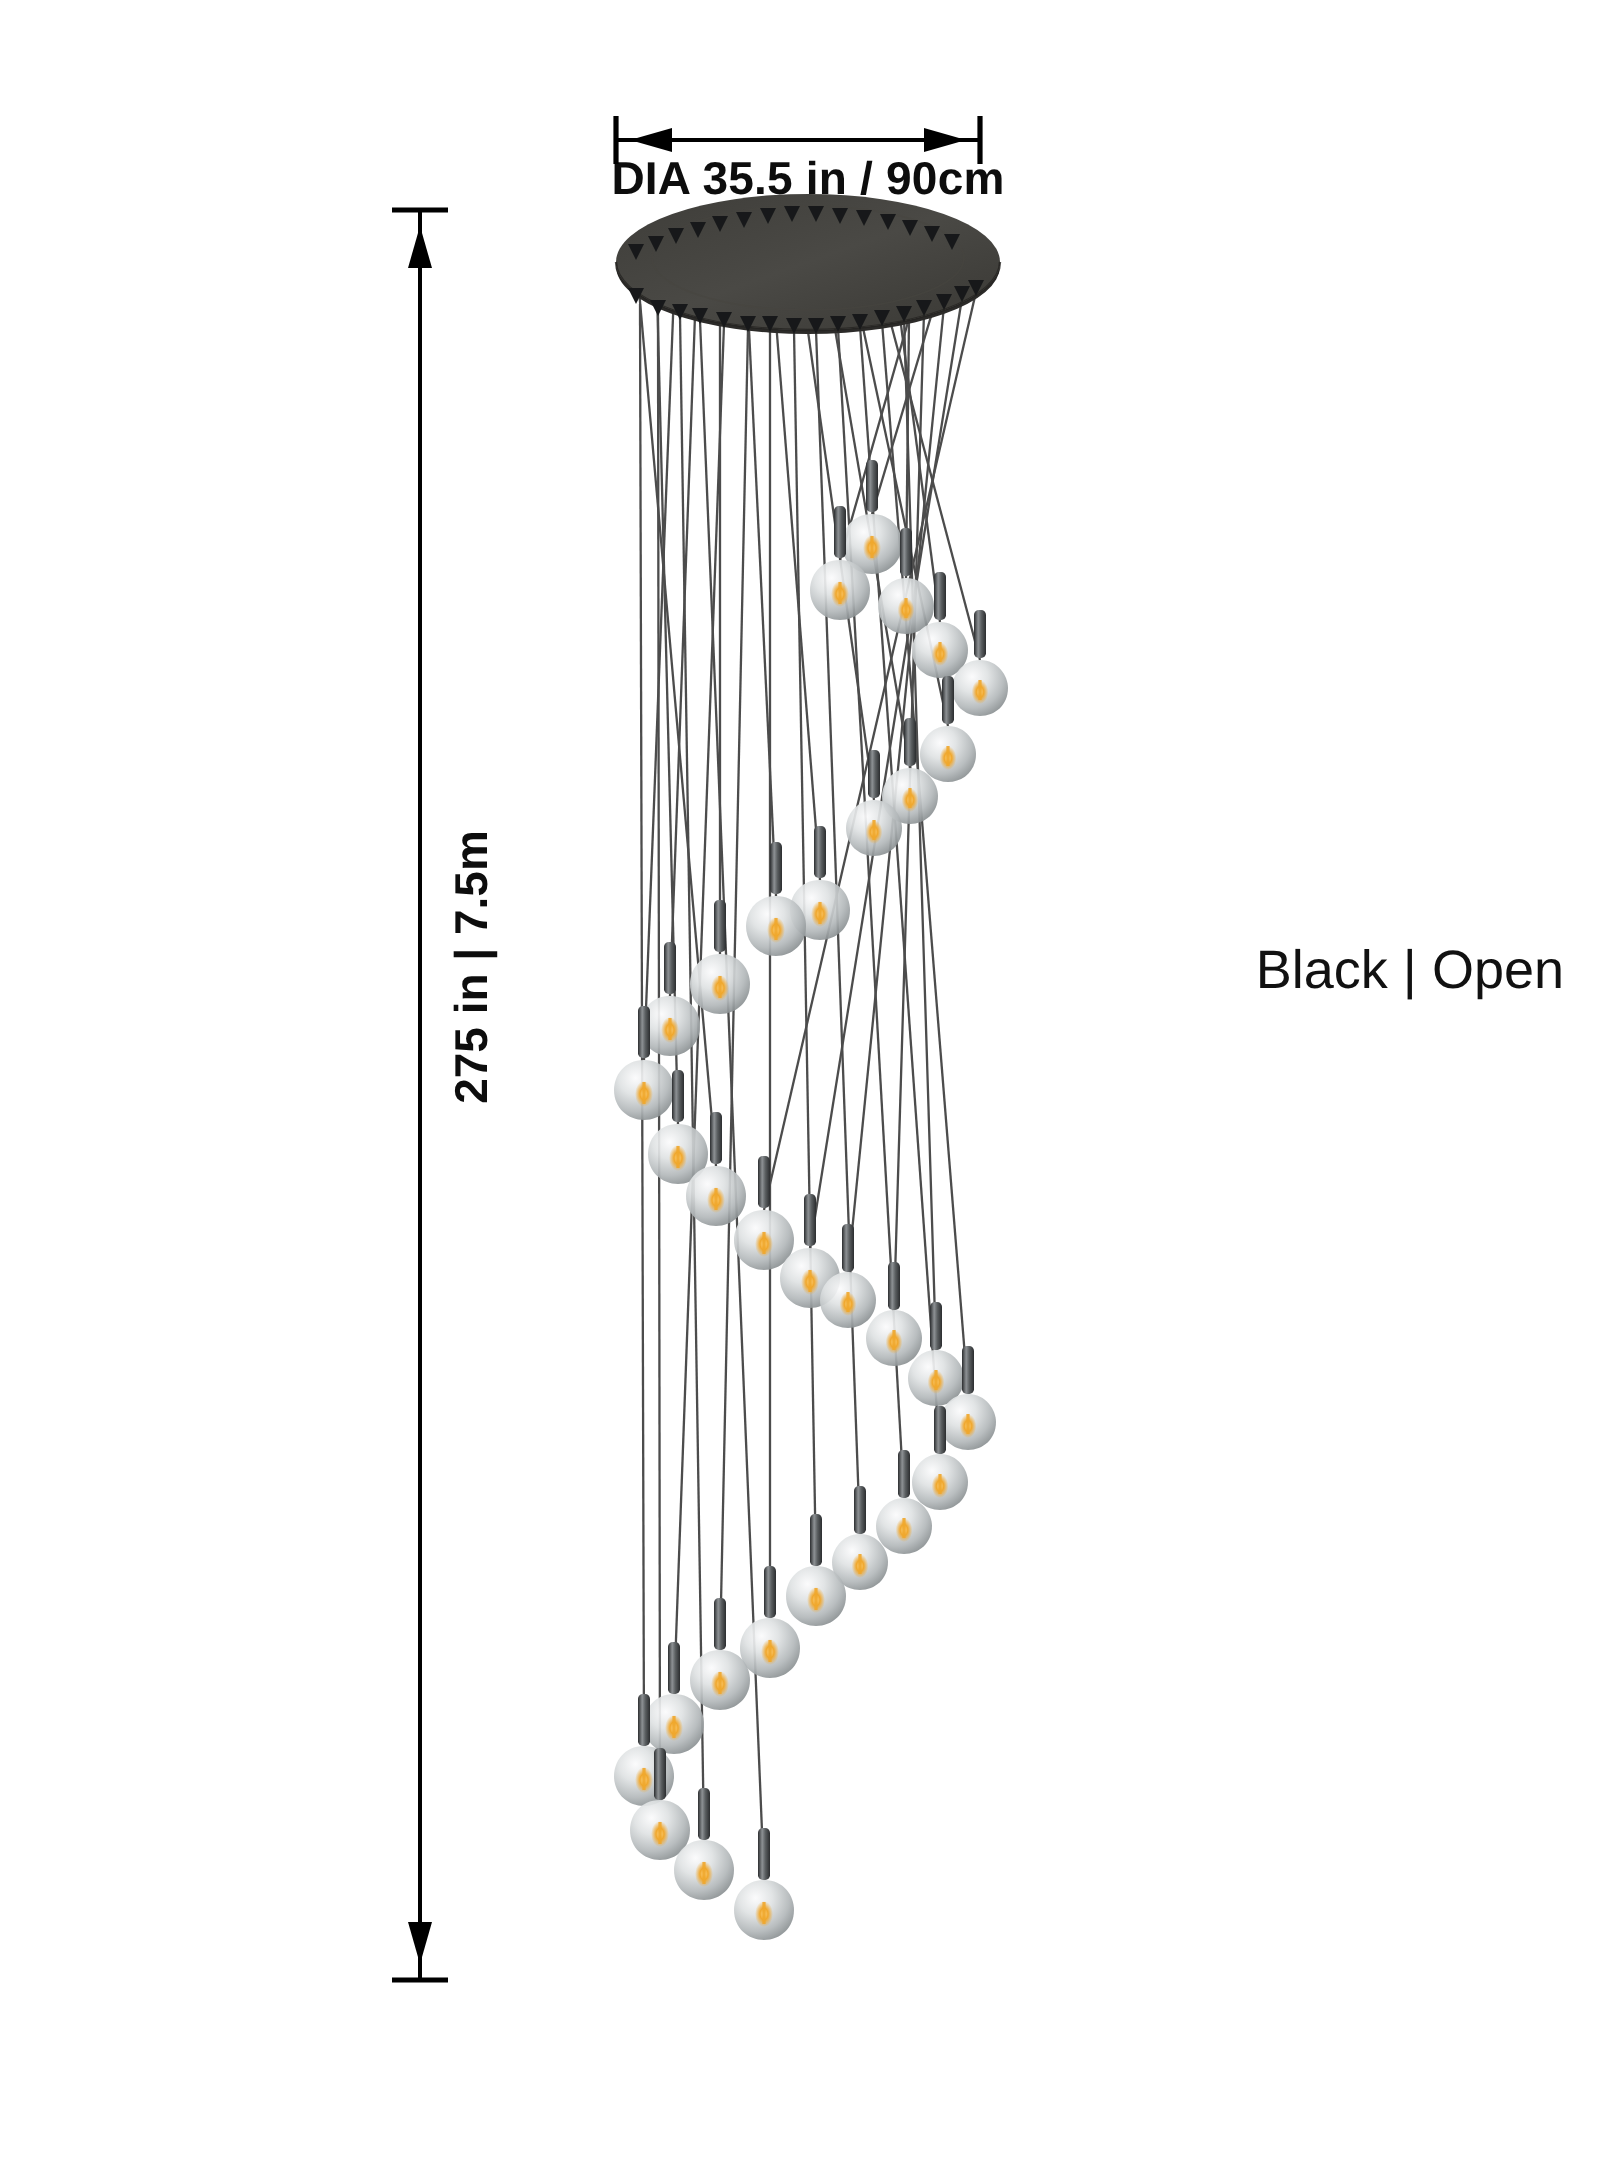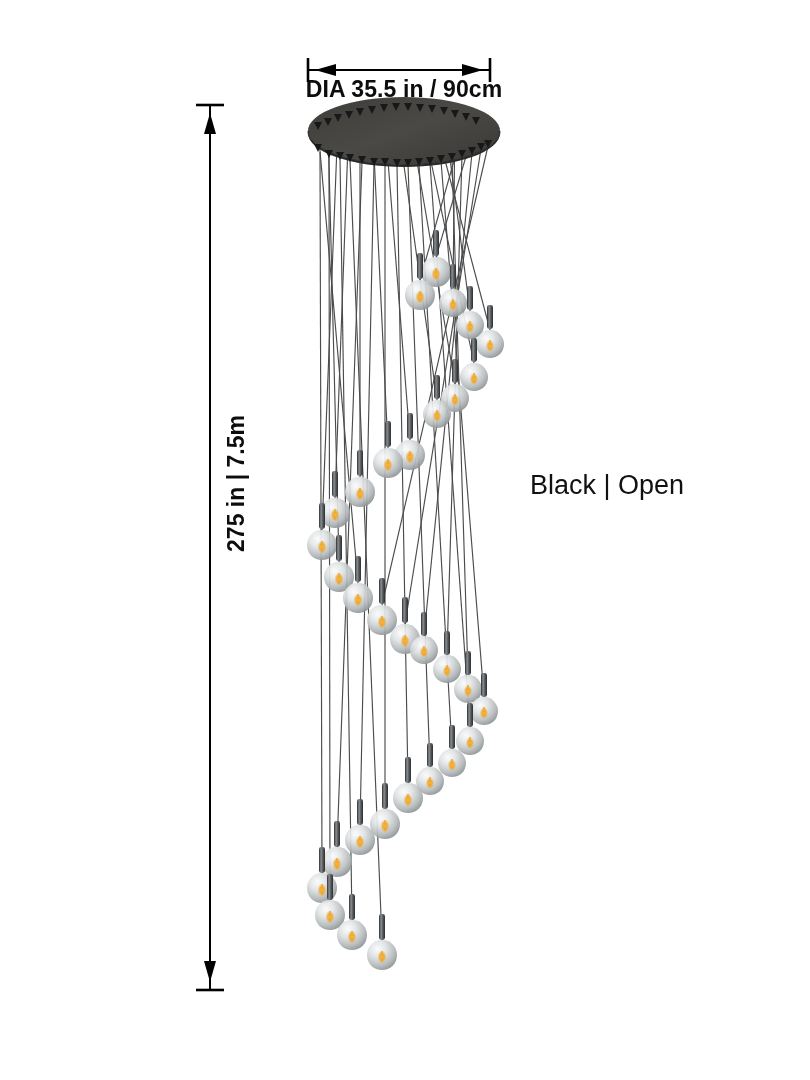--- a/index.html
+++ b/index.html
@@ -45,21 +45,21 @@
     font-size: 23px;
     font-weight: 600;
     color: #0d0d0d;
     white-space: nowrap;
   }
   .spec-block {
     position: absolute;
     left: 530px;
     top: 472px;
     width: 252px;
-    text-align: left;
+    text-align: right;
   }
   .spec-line {
     font-size: 27px;
     font-weight: 400;
     color: #111111;
     line-height: 1.0;
     white-space: nowrap;
   }
   .spec-line.second {
     margin-top: 22px;

